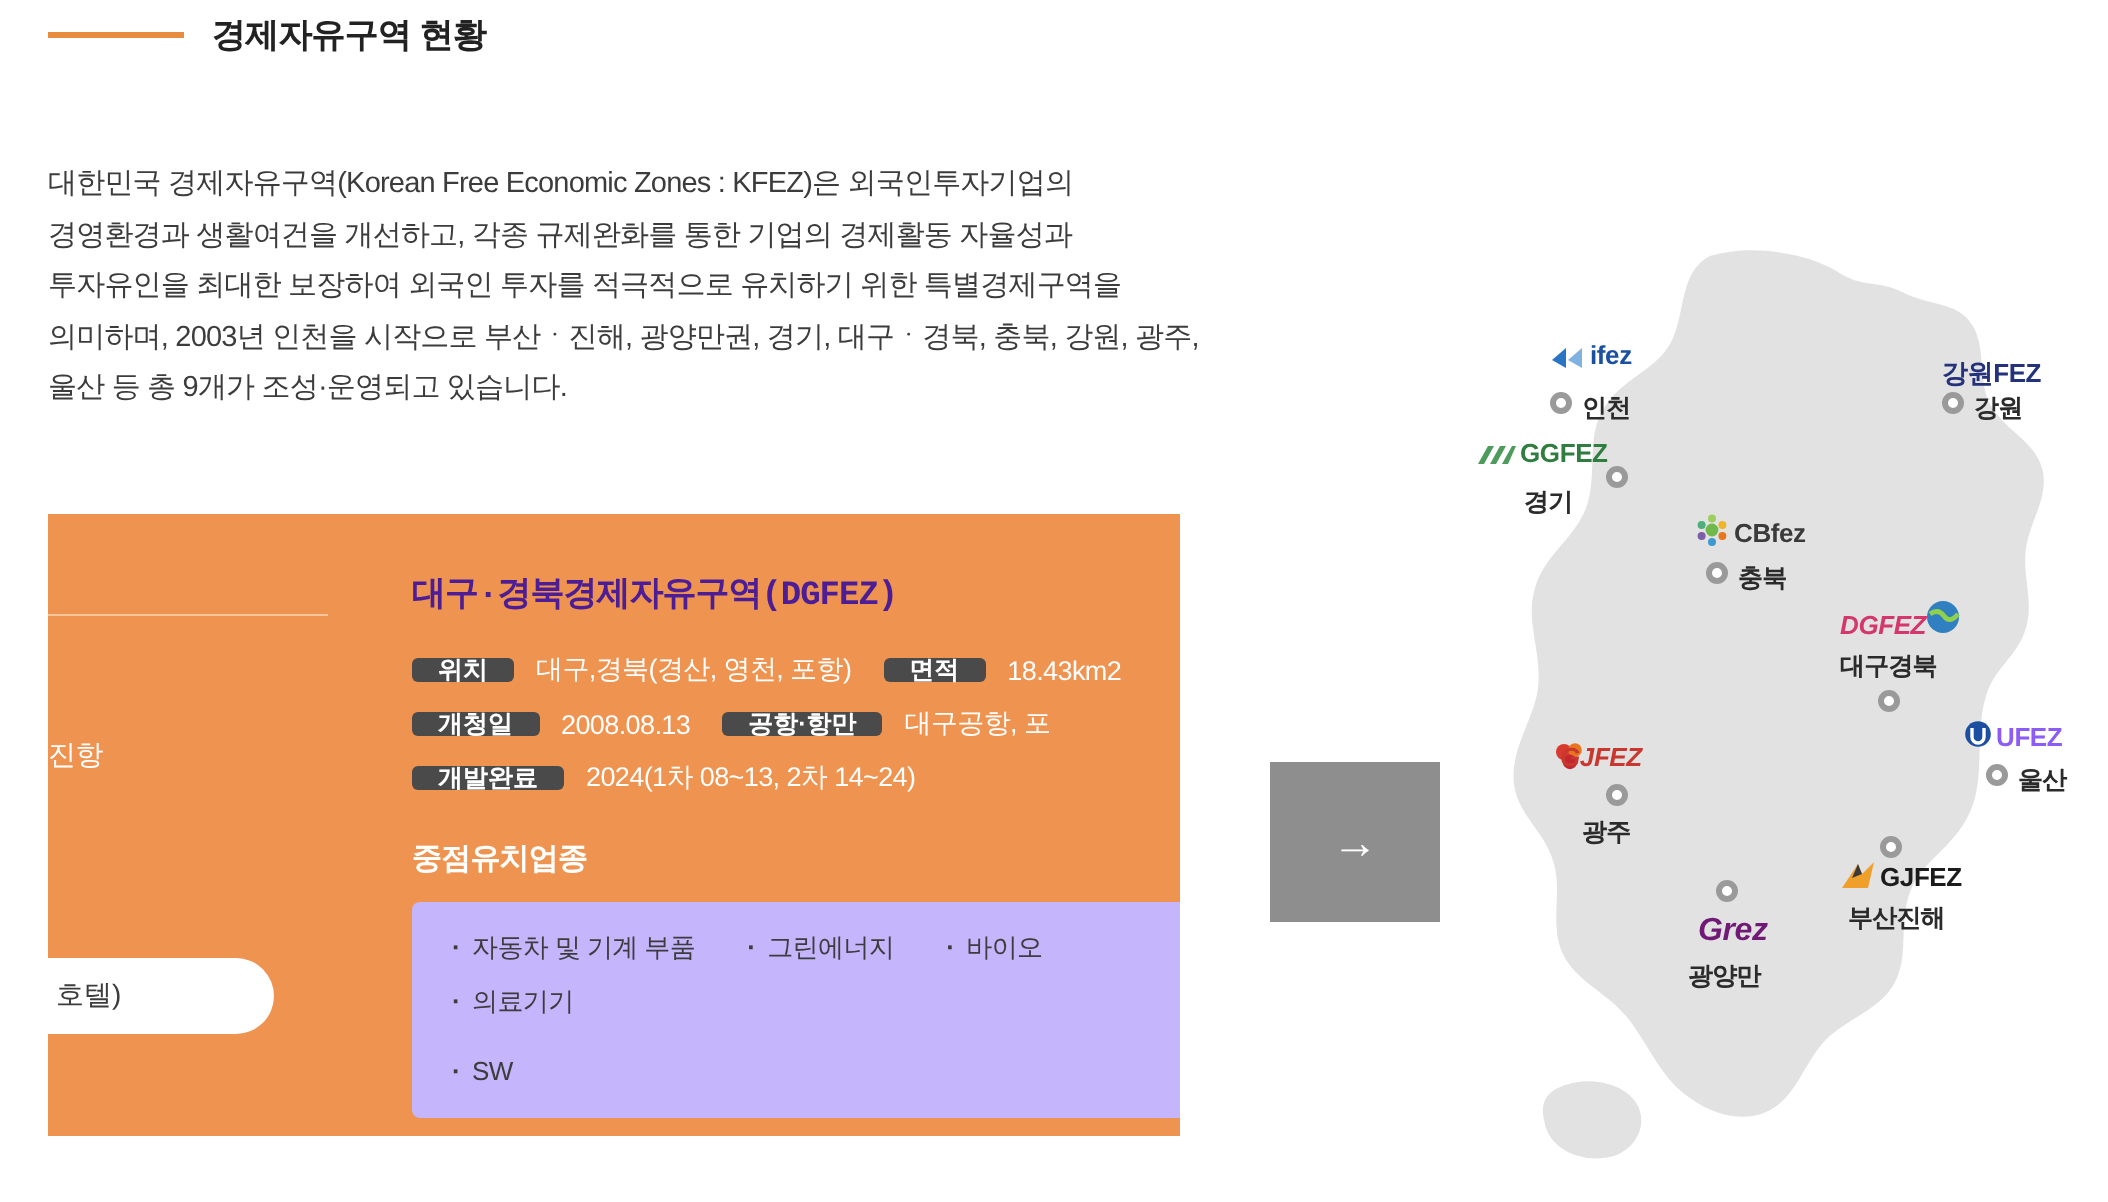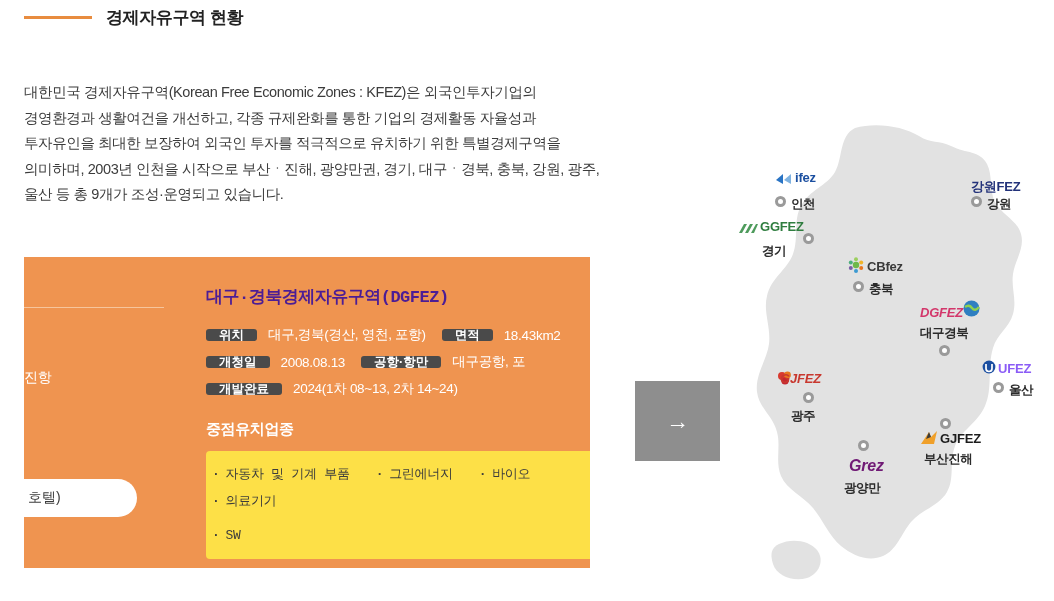--- a/index.html
+++ b/index.html
@@ -124,27 +124,26 @@
   .subtitle {
     margin-top: 22px;
     font-size: 15px;
     font-weight: bold;
     color: #ffffff;
     letter-spacing: -0.4px;
   }
   .tags-box {
     margin-top: 12px;
     width: 412px;
-    background: #fde047;
+    background: #c4b5fd;
     border-radius: 4px;
-    padding: 14px 16px 16px 6px;
+    padding: 14px 16px 16px 20px;
     display: flex;
     flex-wrap: wrap;
     row-gap: 9px;
-    font-family: Liberation Mono, monospace;
   }
   .tag-item {
     font-size: 13px;
     color: #3c3c3c;
     letter-spacing: -0.3px;
     margin-right: 26px;
     white-space: nowrap;
   }
   .tag-item::before {
     content: "\00B7";

